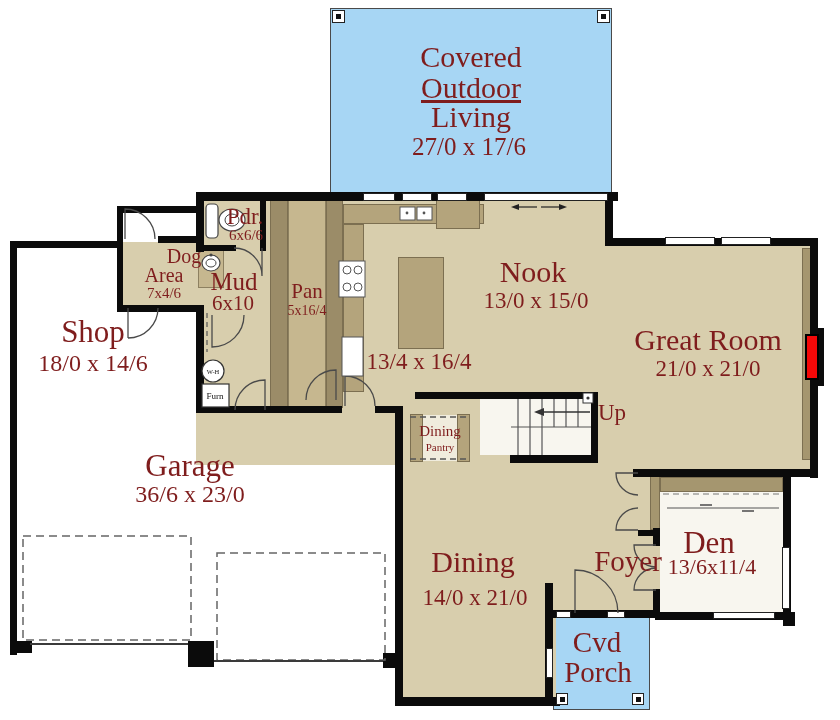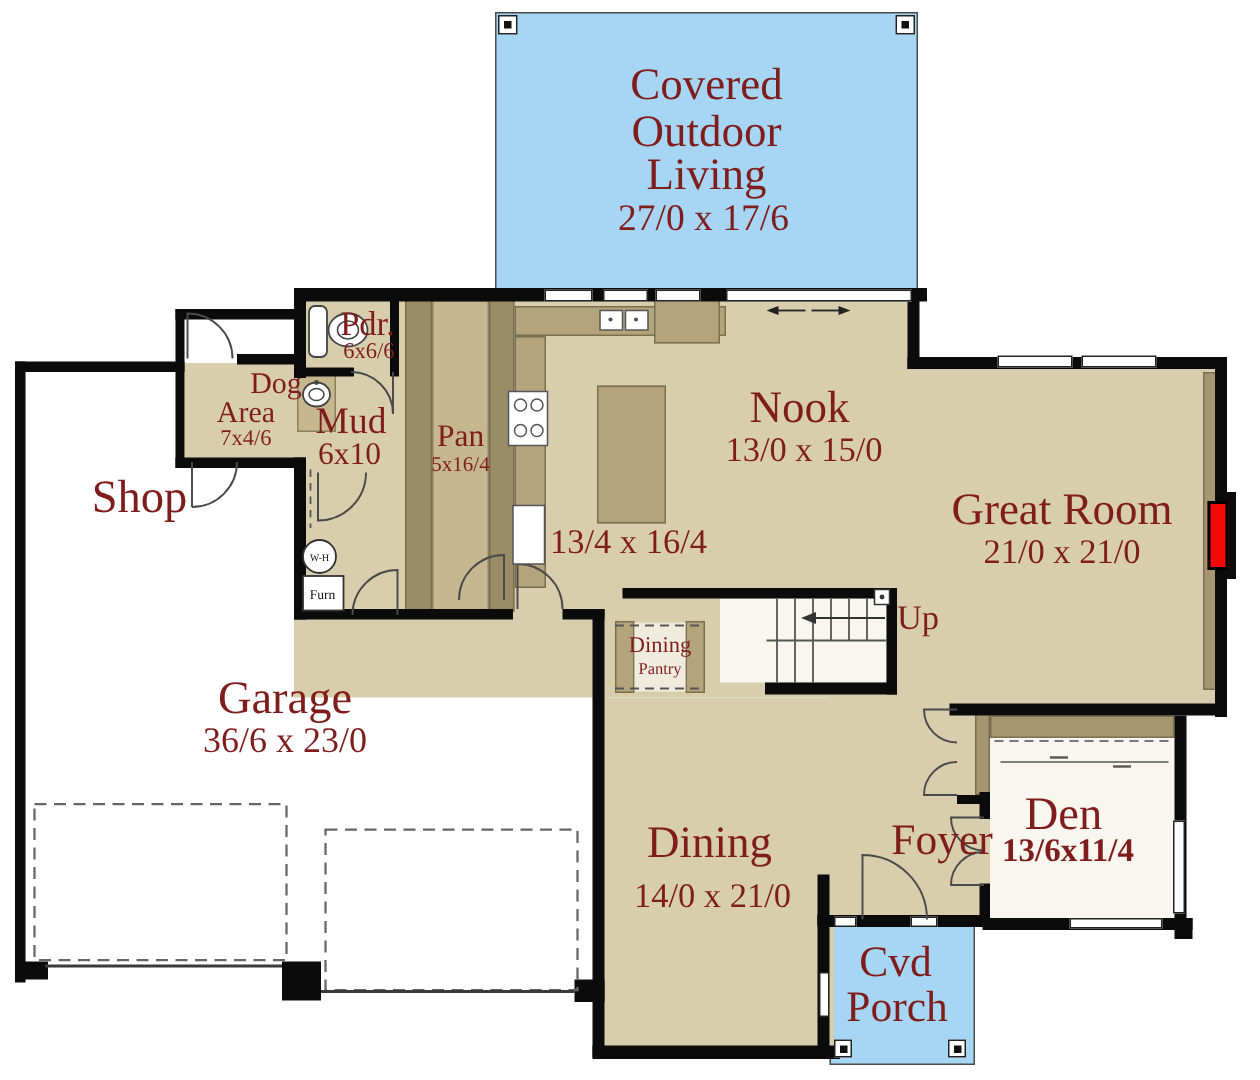--- a/index.html
+++ b/index.html
@@ -200,25 +200,26 @@
       <circle cx="213" cy="371" r="11" fill="#fff" stroke="#333" stroke-width="1.2"></circle>
       <text x="213" y="374" font-size="6.5" text-anchor="middle">W-H</text>
     </g>
     <g>
       <rect x="202" y="384" width="27" height="23" fill="#fff" stroke="#333" stroke-width="1.2"></rect>
       <text x="215" y="399" font-size="9" text-anchor="middle">Furn</text>
     </g>
   </svg>
 
   <div class="lbl" style="left:471px;top:57px;font-size:30px;">Covered</div>
-  <div class="lbl" style="left:471px;top:88px;font-size:30px;">Outdoor</div>
+  <div class="lbl" style="left:471px;top:88px;font-size:30px;text-decoration:underline;">Outdoor</div>
   <div class="lbl" style="left:471px;top:117px;font-size:30px;">Living</div>
   <div class="lbl" style="left:469px;top:146px;font-size:25px;">27/0 x 17/6</div>
 
   <div class="lbl" style="left:93px;top:331px;font-size:31px;">Shop</div>
+  <div class="lbl" style="left:93px;top:363px;font-size:24px;">18/0 x 14/6</div>
 
   <div class="lbl" style="left:190px;top:465px;font-size:31px;">Garage</div>
   <div class="lbl" style="left:190px;top:494px;font-size:24px;">36/6 x 23/0</div>
 
   <div class="lbl" style="left:164px;top:256px;font-size:20px;margin-left:20px;">Dog</div>
   <div class="lbl" style="left:164px;top:275px;font-size:20px;">Area</div>
   <div class="lbl" style="left:164px;top:293px;font-size:15px;">7x4/6</div>
 
   <div class="lbl" style="left:245px;top:216px;font-size:23px;">Pdr.</div>
   <div class="lbl" style="left:246px;top:235px;font-size:15px;">6x6/6</div>
@@ -241,18 +242,18 @@
 
   <div class="lbl" style="left:440px;top:431px;font-size:15px;">Dining</div>
   <div class="lbl" style="left:440px;top:447px;font-size:11px;">Pantry</div>
 
   <div class="lbl" style="left:473px;top:562px;font-size:30px;">Dining</div>
   <div class="lbl" style="left:475px;top:597px;font-size:23px;">14/0 x 21/0</div>
 
   <div class="lbl" style="left:628px;top:561px;font-size:29px;">Foyer</div>
 
   <div class="lbl" style="left:709px;top:542px;font-size:31px;">Den</div>
-  <div class="lbl" style="left:712px;top:567px;font-size:22px;font-weight:bold;">13/6x11/4</div>
+  <div class="lbl" style="left:712px;top:567px;font-size:22px;">13/6x11/4</div>
 
   <div class="lbl" style="left:597px;top:642px;font-size:29px;">Cvd</div>
   <div class="lbl" style="left:598px;top:672px;font-size:29px;text-align:right;">Porch</div>
 
 </div>
 
 </body></html>

